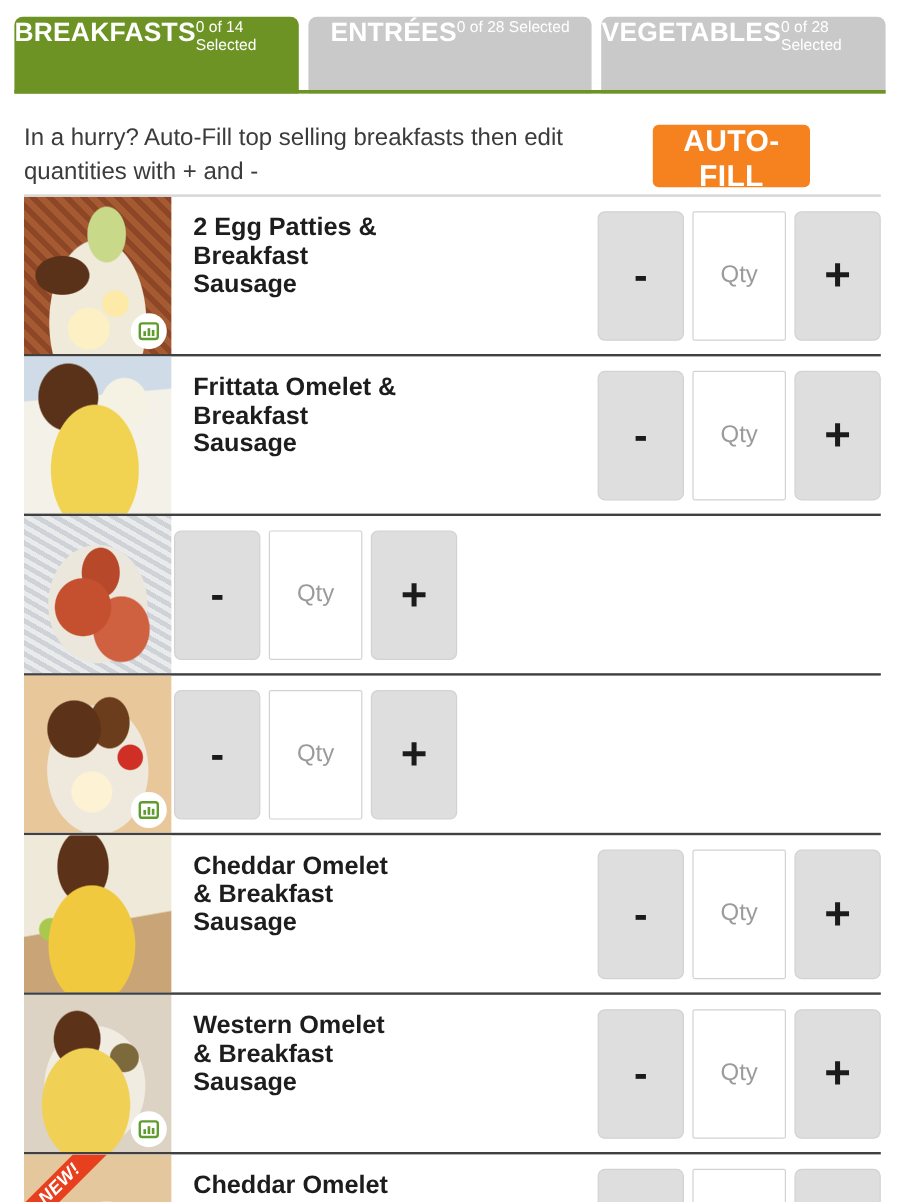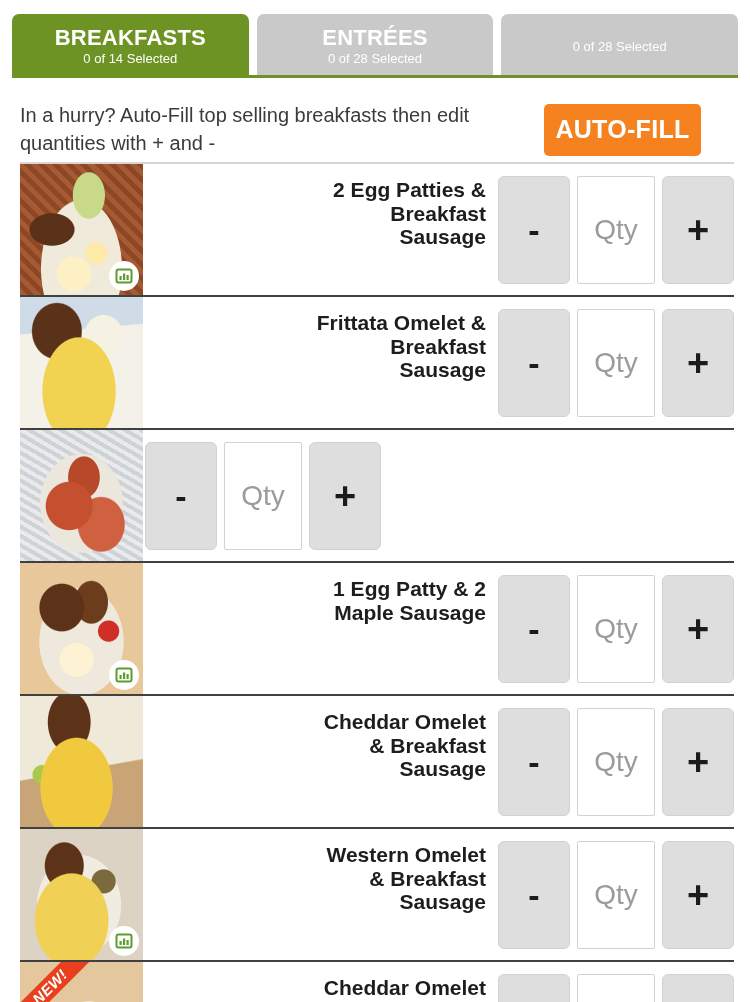--- a/index.html
+++ b/index.html
@@ -21,22 +21,20 @@
     gap: 8px;
     align-items: flex-end;
   }
   .tab {
     flex: 1 1 0;
     height: 64px;
     border-radius: 7px 7px 0 0;
     background: #c9c9c9;
     color: #ffffff;
     display: flex;
-    flex-direction: column;
-    align-items: center;
     justify-content: center;
     line-height: 1.14;
     cursor: pointer;
     user-select: none;
   }
   .tab.active { background: #6d9324; }
   .tab-title {
     font-size: 22px;
     font-weight: bold;
     letter-spacing: .2px;
@@ -65,21 +63,21 @@
   }
   .promo-text {
     flex: 1 1 auto;
     font-size: 20px;
     color: #3b3b3b;
     line-height: 1.36;
     max-width: 500px;
   }
   .autofill-btn {
     flex: 0 0 auto;
-    width: 157px;
+    width: 131px;
     height: 52px;
     background: #f5821f;
     color: #ffffff;
     border: none;
     border-radius: 5px;
     font-family: "Liberation Sans", sans-serif;
     font-size: 25px;
     font-weight: bold;
     letter-spacing: .3px;
     cursor: pointer;
@@ -218,21 +216,20 @@
   }
 
   .product-name {
     flex: 1 1 auto;
     padding: 14px 10px 10px 18px;
     font-size: 21px;
     font-weight: bold;
     color: #1d1d1d;
     line-height: 1.12;
     white-space: pre-line;
-    text-align: right;
   }
 
   
   .stepper {
     flex: 0 0 238px;
     display: flex;
     align-items: center;
     justify-content: flex-end;
     gap: 7px;
     padding-right: 0;
@@ -256,38 +253,39 @@
   .step-btn.plus  { font-size: 38px; line-height: 0; }
 
   .qty-input {
     width: 78px;
     height: 108px;
     border: 1px solid #d2d2d2;
     border-radius: 2px;
     background: #ffffff;
     text-align: center;
     font-family: "Liberation Sans", sans-serif;
-    font-size: 28px;
+    font-size: 20px;
     color: #8c8c8c;
   }
   .qty-input::placeholder { color: #9b9b9b; opacity: 1; }
 </style>
 </head>
 <body>
 
 <div class="tab-bar">
   <div class="tab active">
     <div class="tab-title">BREAKFASTS</div>
     <div class="tab-sub">0 of 14 Selected</div>
   </div>
   <div class="tab">
     <div class="tab-title">ENTRÉES</div>
     <div class="tab-sub">0 of 28 Selected</div>
   </div>
   <div class="tab">
+    <div class="tab-title">VEGETABLES</div>
     <div class="tab-sub">0 of 28 Selected</div>
   </div>
   <div class="tab-underline"></div>
 </div>
 
 <div class="promo">
   <div class="promo-text">In a hurry? Auto-Fill top selling breakfasts then edit quantities with + and -</div>
   <button class="autofill-btn">AUTO-FILL</button>
 </div>
 
@@ -347,22 +345,20 @@
     <div class="badge-topseller">
       <svg width="20" height="20" viewBox="0 0 20 20" aria-hidden="true">
         <rect x="2.5" y="3.5" width="15" height="13" rx="2" fill="none" stroke="#5f9c2e" stroke-width="2"></rect>
         <rect x="5.5" y="10" width="2.2" height="4" fill="#5f9c2e"></rect>
         <rect x="9" y="7.5" width="2.2" height="6.5" fill="#5f9c2e"></rect>
         <rect x="12.5" y="9" width="2.2" height="5" fill="#5f9c2e"></rect>
       </svg>
     </div>
 
     </div>
-    <div class="product-name">1 Egg Patty &amp; 2
-Maple Sausage</div>
     <div class="stepper">
       <div class="step-btn minus">-</div>
       <input class="qty-input" type="text" value="" placeholder="Qty" style="">
       <div class="step-btn plus">+</div>
     </div>
     </div>
     <div class="product-row">
     <div class="thumb-wrap">
       <div class="thumb th-cheddar"></div>
 

